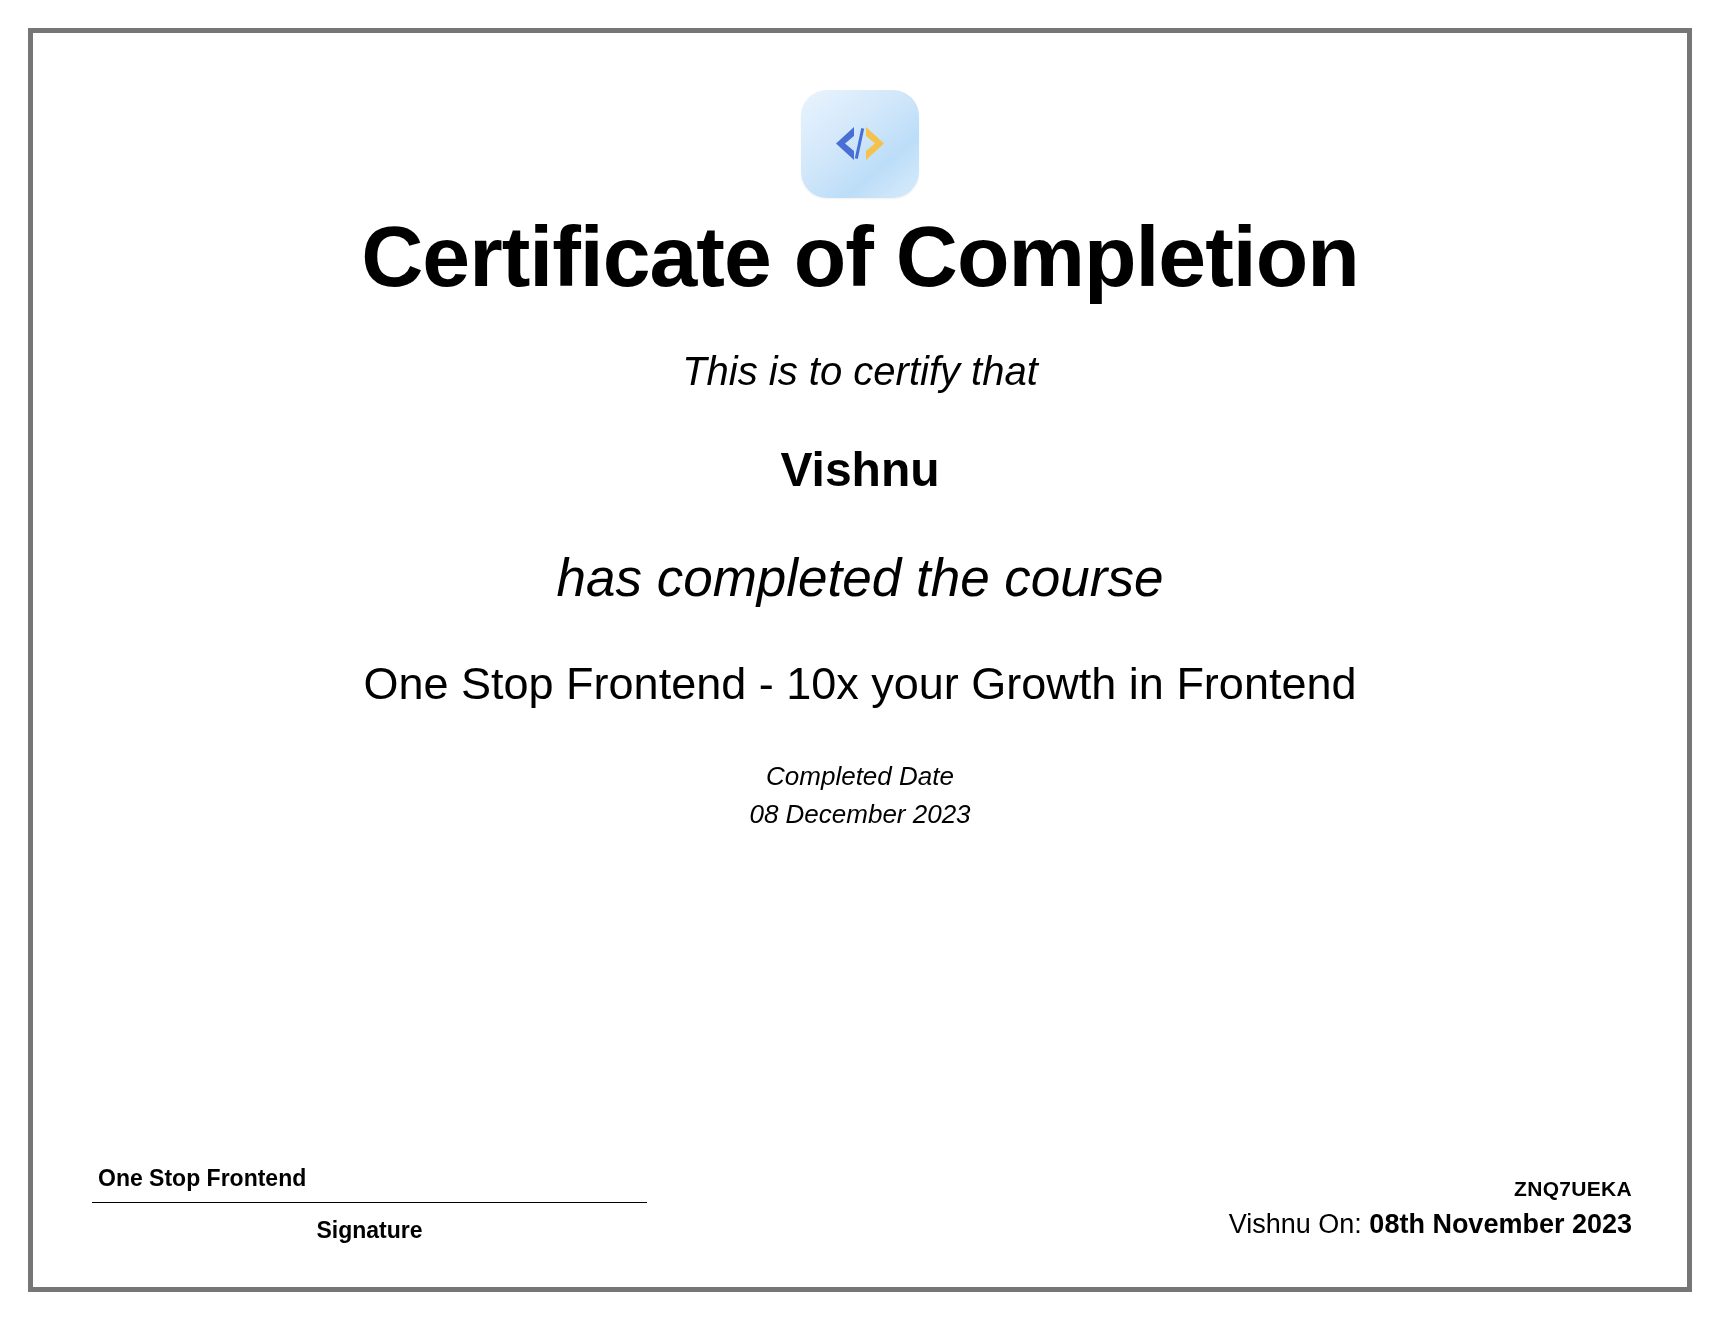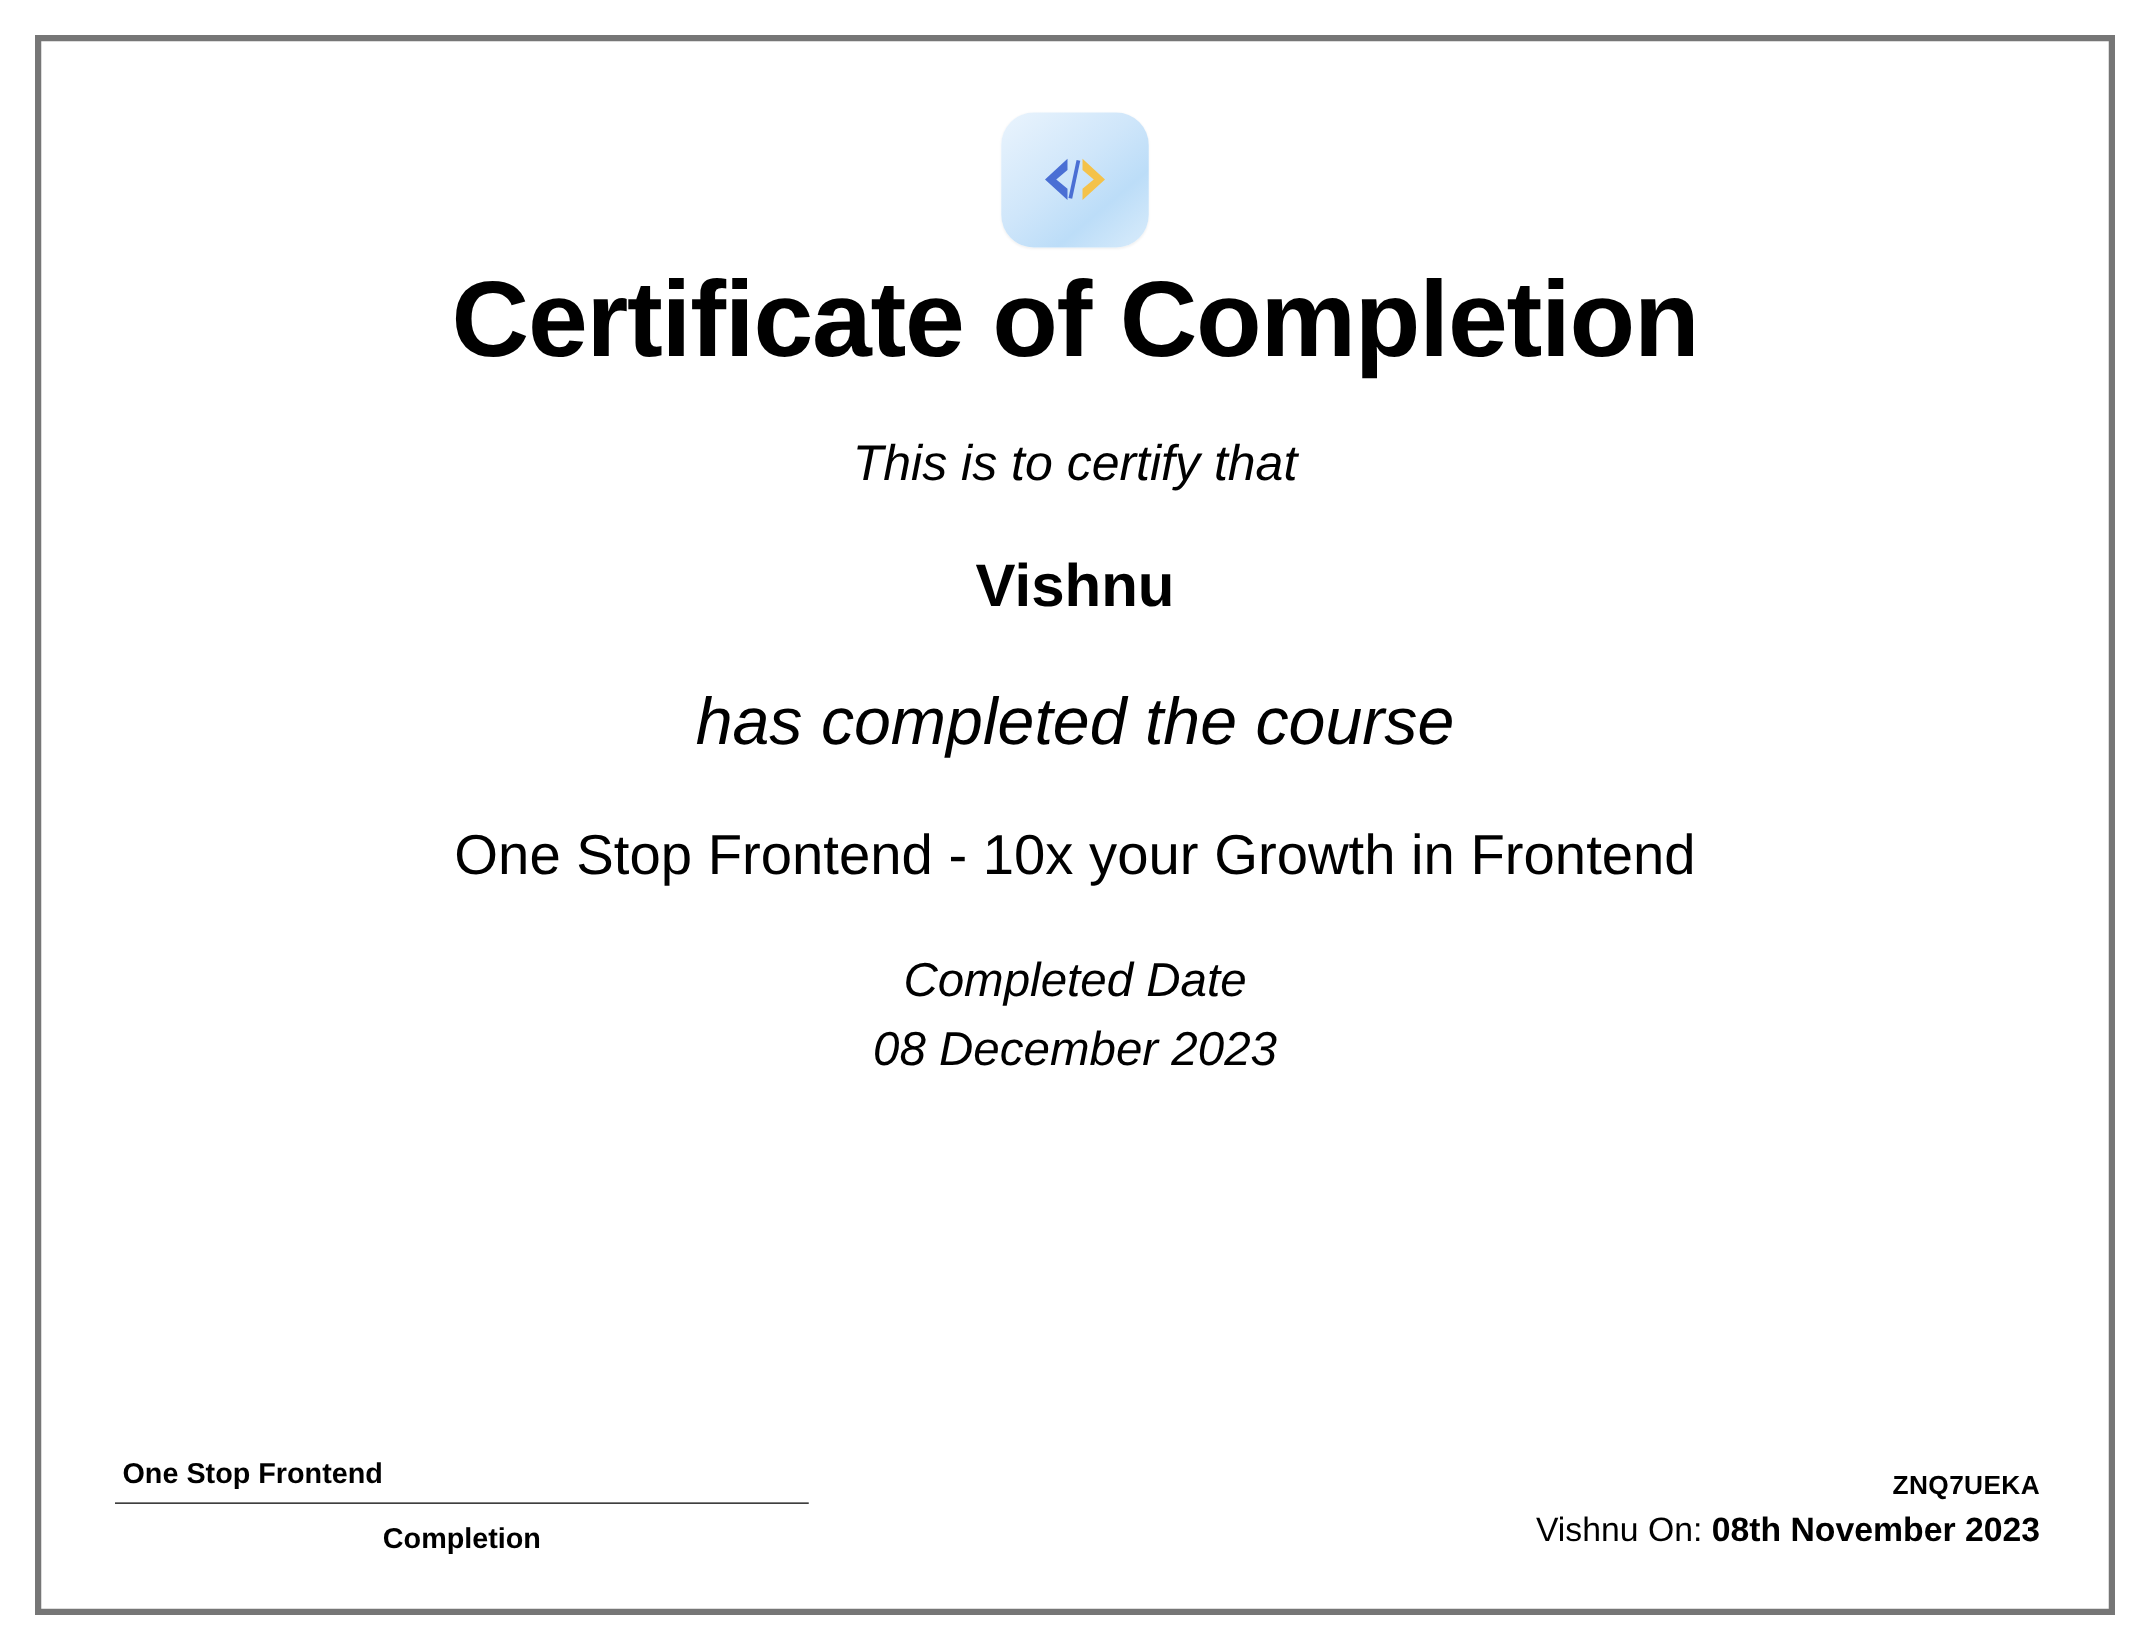--- a/index.html
+++ b/index.html
@@ -95,21 +95,21 @@
     font-size: 45px;
     font-weight: 400;
     text-align: center;
     color: #000000;
   }
 
   .date-block {
     margin-top: 48px;
     text-align: center;
     font-style: italic;
-    font-size: 38px;
+    font-size: 26px;
     line-height: 1.45;
   }
 
   .footer {
     position: absolute;
     left: 4px;
     right: 0;
     bottom: 36px;
     padding: 0 48px;
     box-sizing: border-box;
@@ -186,21 +186,21 @@
 
       <div class="date-block">
         <div>Completed Date</div>
         <div>08 December 2023</div>
       </div>
 
       <div class="footer">
         <div class="signature-block">
           <div class="signature-name">One Stop Frontend</div>
           <div class="signature-rule"></div>
-          <div class="signature-label">Completion</div>
+          <div class="signature-label">Signature</div>
         </div>
 
         <div class="issue-block">
           <div class="cert-code">ZNQ7UEKA</div>
           <div class="issued-on">
             <span>Vishnu On:</span>
             <b>08th November 2023</b>
           </div>
         </div>
       </div>

